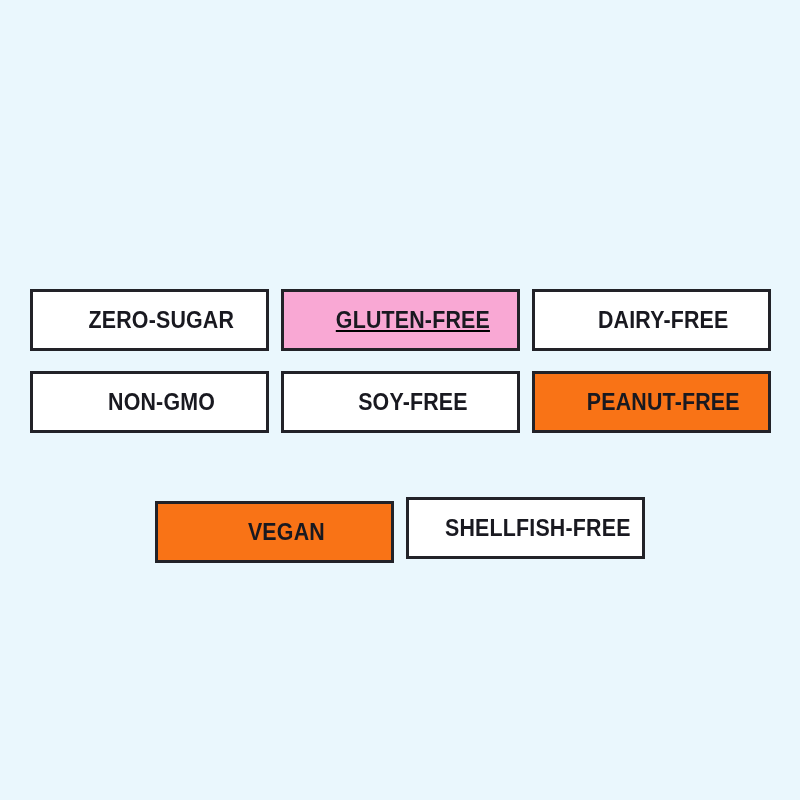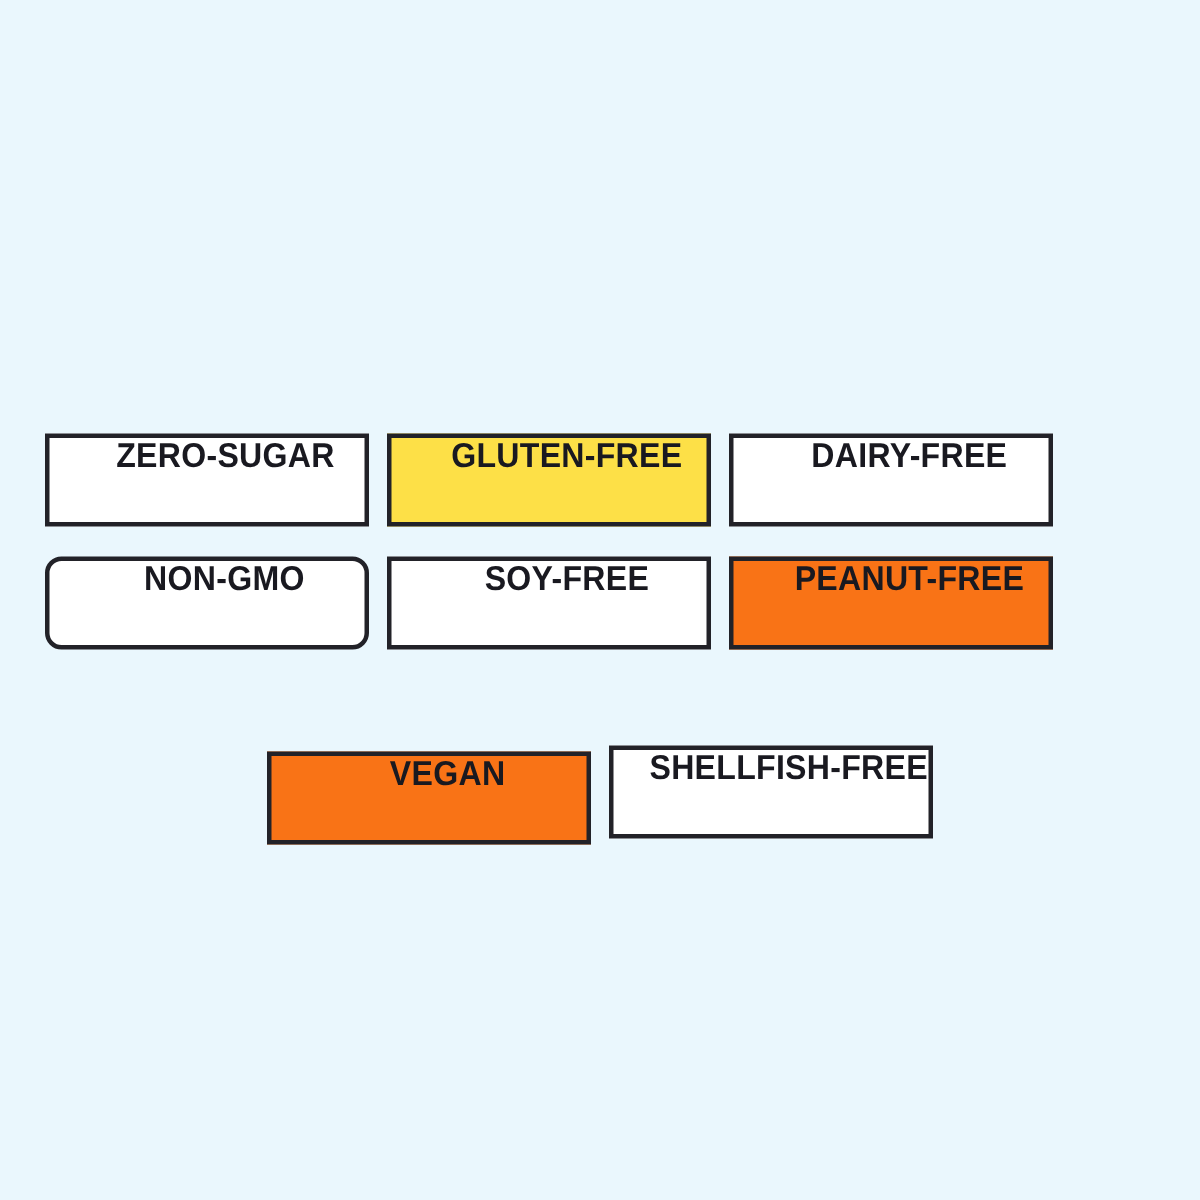--- a/index.html
+++ b/index.html
@@ -38,27 +38,27 @@
     padding-left: 30px;
     box-sizing: border-box;
   }
 
   .badge-row.is-centered {
     padding-left: 0;
     justify-content: center;
   }
 
   .badge {
-    width: 216px;
+    width: 239px;
     height: 62px;
     box-sizing: border-box;
     background: #ffffff;
     border: 3px solid #222228;
     display: flex;
-    align-items: flex-start;
+    align-items: center;
     justify-content: center;
     flex: 0 0 auto;
     user-select: none;
     padding-left: 24px;
   }
 
   .badge-label {
     font-family: "Liberation Sans", sans-serif;
     font-size: 23px;
     font-weight: bold;
@@ -74,30 +74,30 @@
 </head>
 <body style="background: rgb(234, 247, 253);">
 
 <div id="badge-board">
   <div class="badge-rows">
 
     <div class="badge-row">
       <div class="badge" style="background: rgb(255, 255, 255); border-color: rgb(34, 34, 40);">
         <span class="badge-label" style="color: rgb(25, 25, 32);">ZERO-SUGAR</span>
       </div>
-      <div class="badge" style="background: #fde047; border-color: rgb(34, 34, 40);">
+      <div class="badge" style="background: #f9a8d4; border-color: rgb(34, 34, 40); text-decoration: underline;">
         <span class="badge-label" style="color: rgb(25, 25, 32);">GLUTEN-FREE</span>
       </div>
       <div class="badge" style="background: rgb(255, 255, 255); border-color: rgb(34, 34, 40);">
         <span class="badge-label" style="color: rgb(25, 25, 32);">DAIRY-FREE</span>
       </div>
     </div>
 
     <div class="badge-row">
-      <div class="badge" style="background: rgb(255, 255, 255); border-color: rgb(34, 34, 40); border-radius: 11px;">
+      <div class="badge" style="background: rgb(255, 255, 255); border-color: rgb(34, 34, 40);">
         <span class="badge-label" style="color: rgb(25, 25, 32);">NON-GMO</span>
       </div>
       <div class="badge" style="background: rgb(255, 255, 255); border-color: rgb(34, 34, 40);">
         <span class="badge-label" style="color: rgb(25, 25, 32);">SOY-FREE</span>
       </div>
       <div class="badge" style="background: #f97316; border-color: rgb(34, 34, 40);">
         <span class="badge-label" style="color: rgb(25, 25, 32);">PEANUT-FREE</span>
       </div>
     </div>
 

